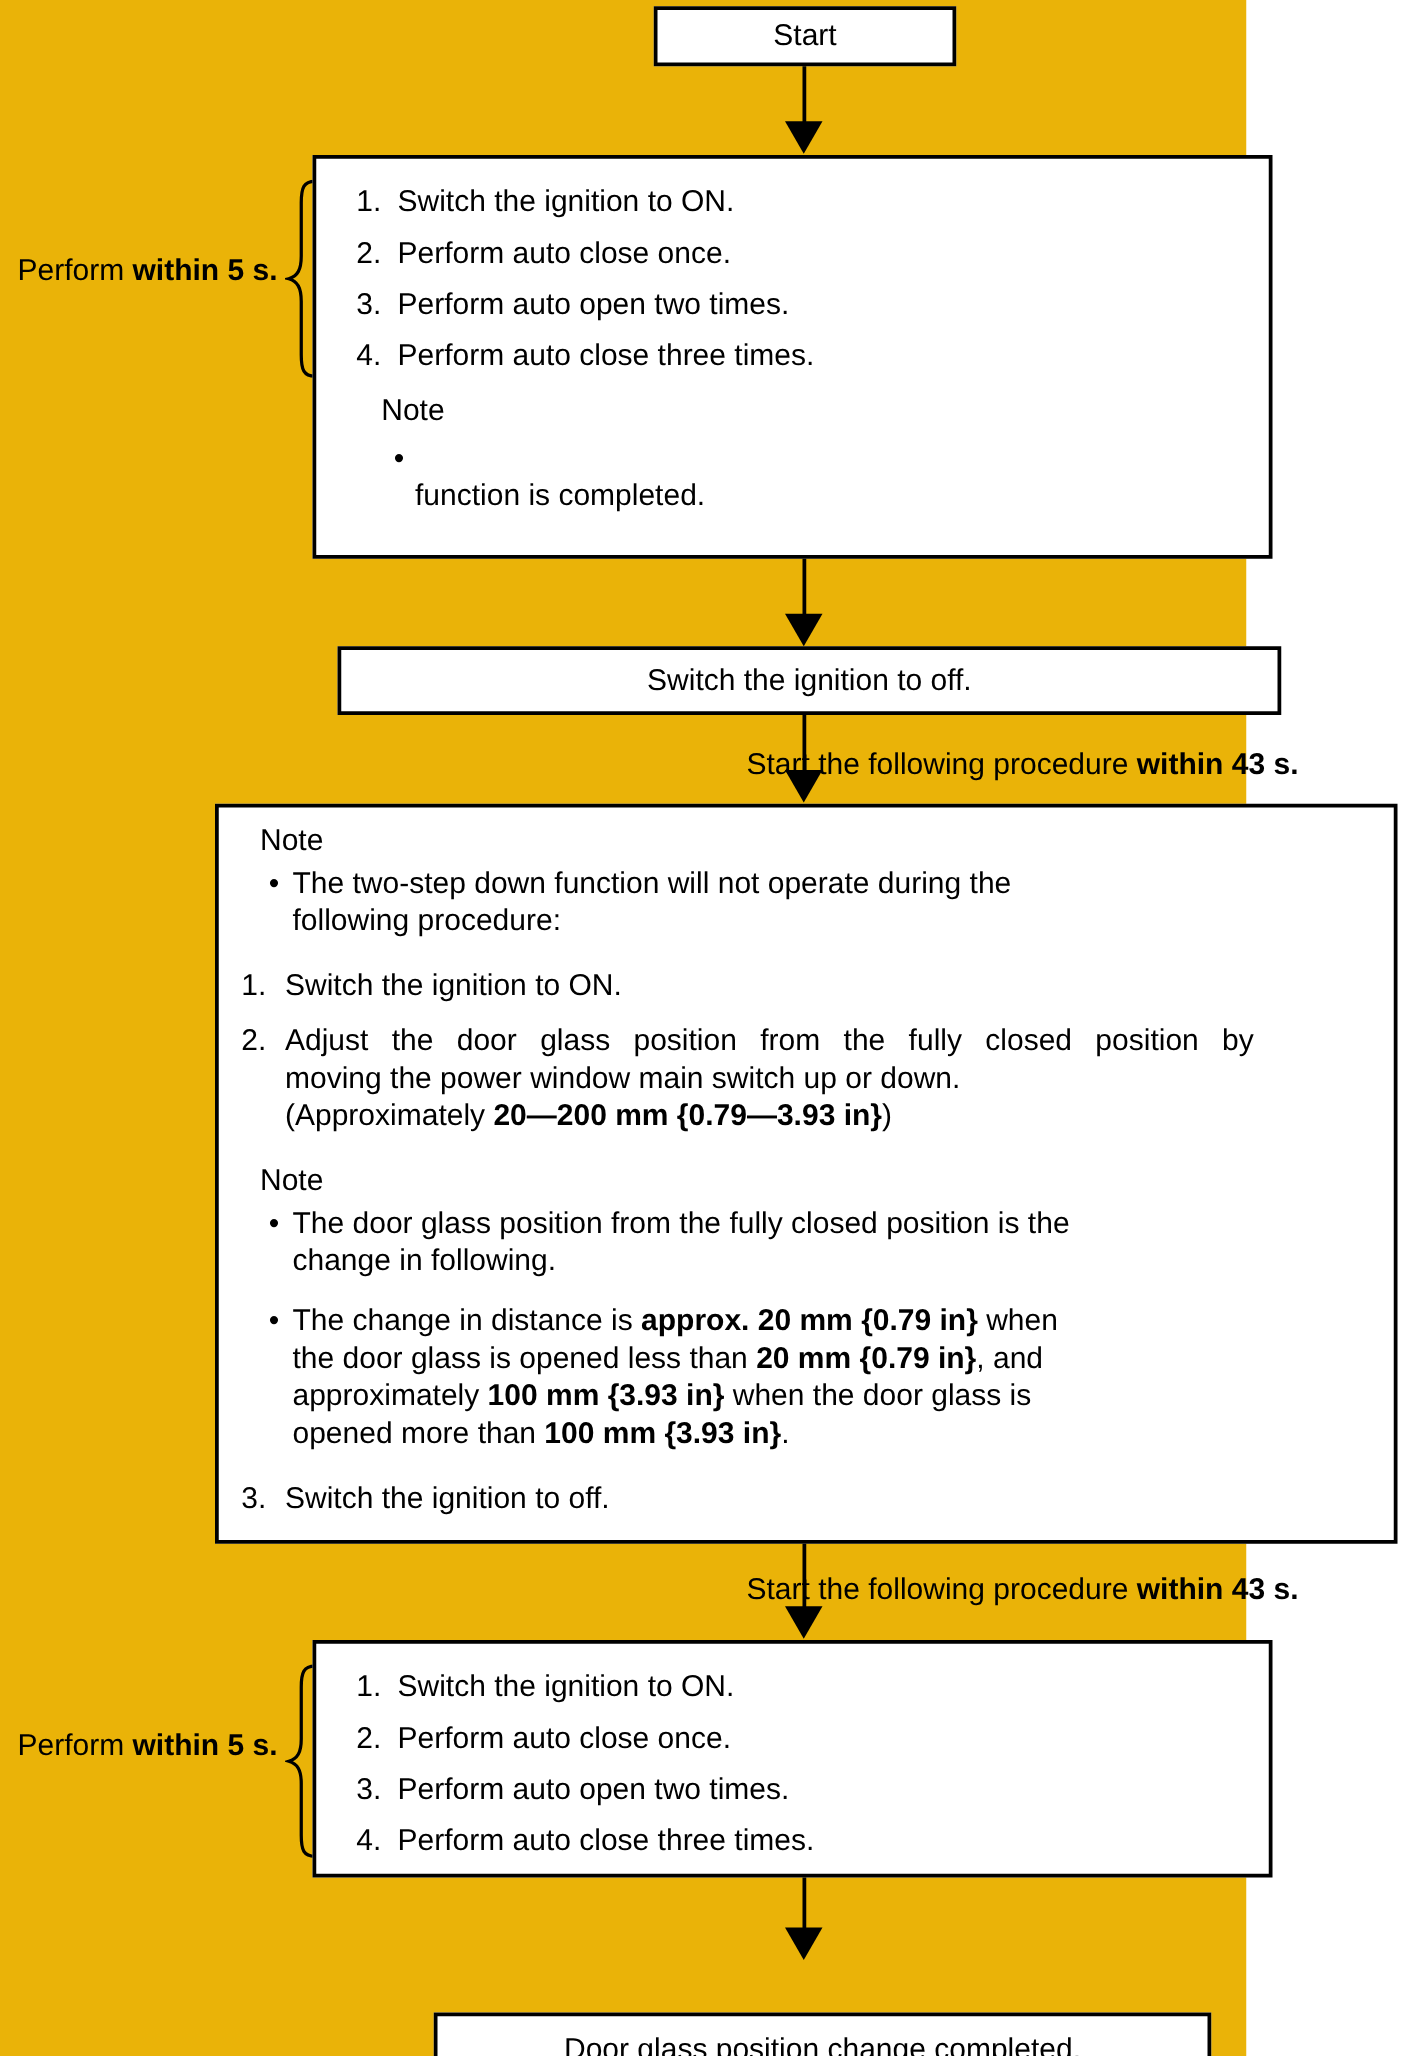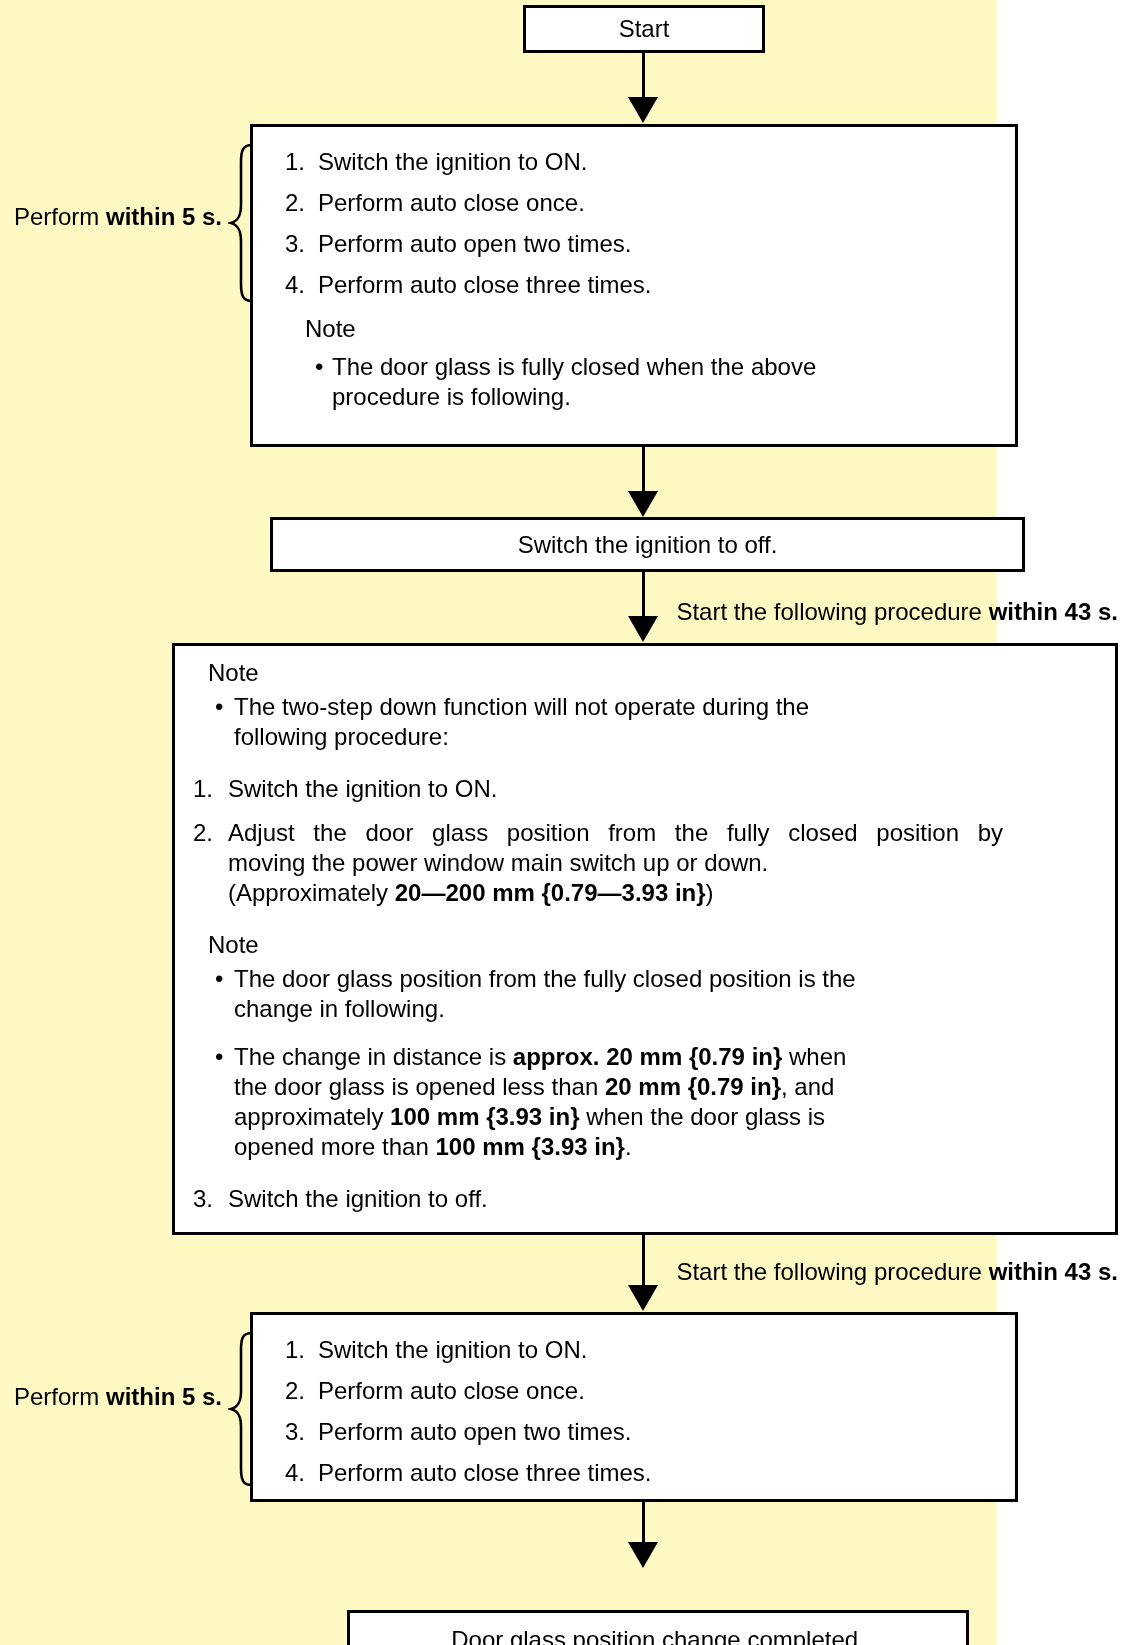--- a/index.html
+++ b/index.html
@@ -1,28 +1,28 @@
 <!DOCTYPE html>
 <html><head>
 <meta charset="utf-8">
 <style>
   html,body { margin:0; padding:0; background:#ffffff; }
   .canvas {
     position:relative; width:997px; height:1645px;
-    background:#fef9c3; color:#000;
+    background:#eab308; color:#000;
     font-family:"Liberation Sans", sans-serif;
     font-size:24px; line-height:30px;
   }
   .box { position:absolute; border:3px solid #000; background:#fff; box-sizing:border-box; }
   .centered { display:flex; align-items:center; justify-content:center; text-align:center; }
   .vline { position:absolute; width:3px; background:#000; }
   .ahead { position:absolute; width:0; height:0;
            border-left:15px solid transparent; border-right:15px solid transparent;
            border-top:26px solid #000; }
-  .rlabel { position:absolute; text-align:right; white-space:nowrap; }
+  .rlabel { position:absolute; text-align:center; white-space:nowrap; }
   .llabel { position:absolute; text-align:right; white-space:nowrap; }
   .b { font-weight:bold; }
   .w { word-spacing:12px; }
   .brace { position:absolute; }
   
   .srow { display:flex; margin:0 0 11px 32px; }
   .srow .num { min-width:33px; }
   .b1 .ntitle { margin:14px 0 0 52px; }
   .b1 .bullet { display:flex; margin:8px 30px 0 62px; }
   .b1 .dot { width:17px; }
@@ -70,21 +70,21 @@
       <span class="num">3.</span>
       <span>Perform auto open two times.</span>
     </div>
     <div class="srow">
       <span class="num">4.</span>
       <span>Perform auto close three times.</span>
     </div>
     <div class="ntitle">Note</div>
     <div class="bullet">
       <span class="dot">•</span>
-      <span><span>The door glass is fully closed when the above</span><br><span>procedure is following.</span></span>
+      <span><br><span>function is completed.</span></span>
     </div>
   </div>
 
   <div class="vline" style="left:642px; top:447px; height:46px;"></div>
   <div class="ahead" style="left:628px; top:491px;"></div>
 
   <div class="box centered" style="left:270px; top:517px; width:755px; height:55px;">
     <span>Switch the ignition to off.</span>
   </div>
 

